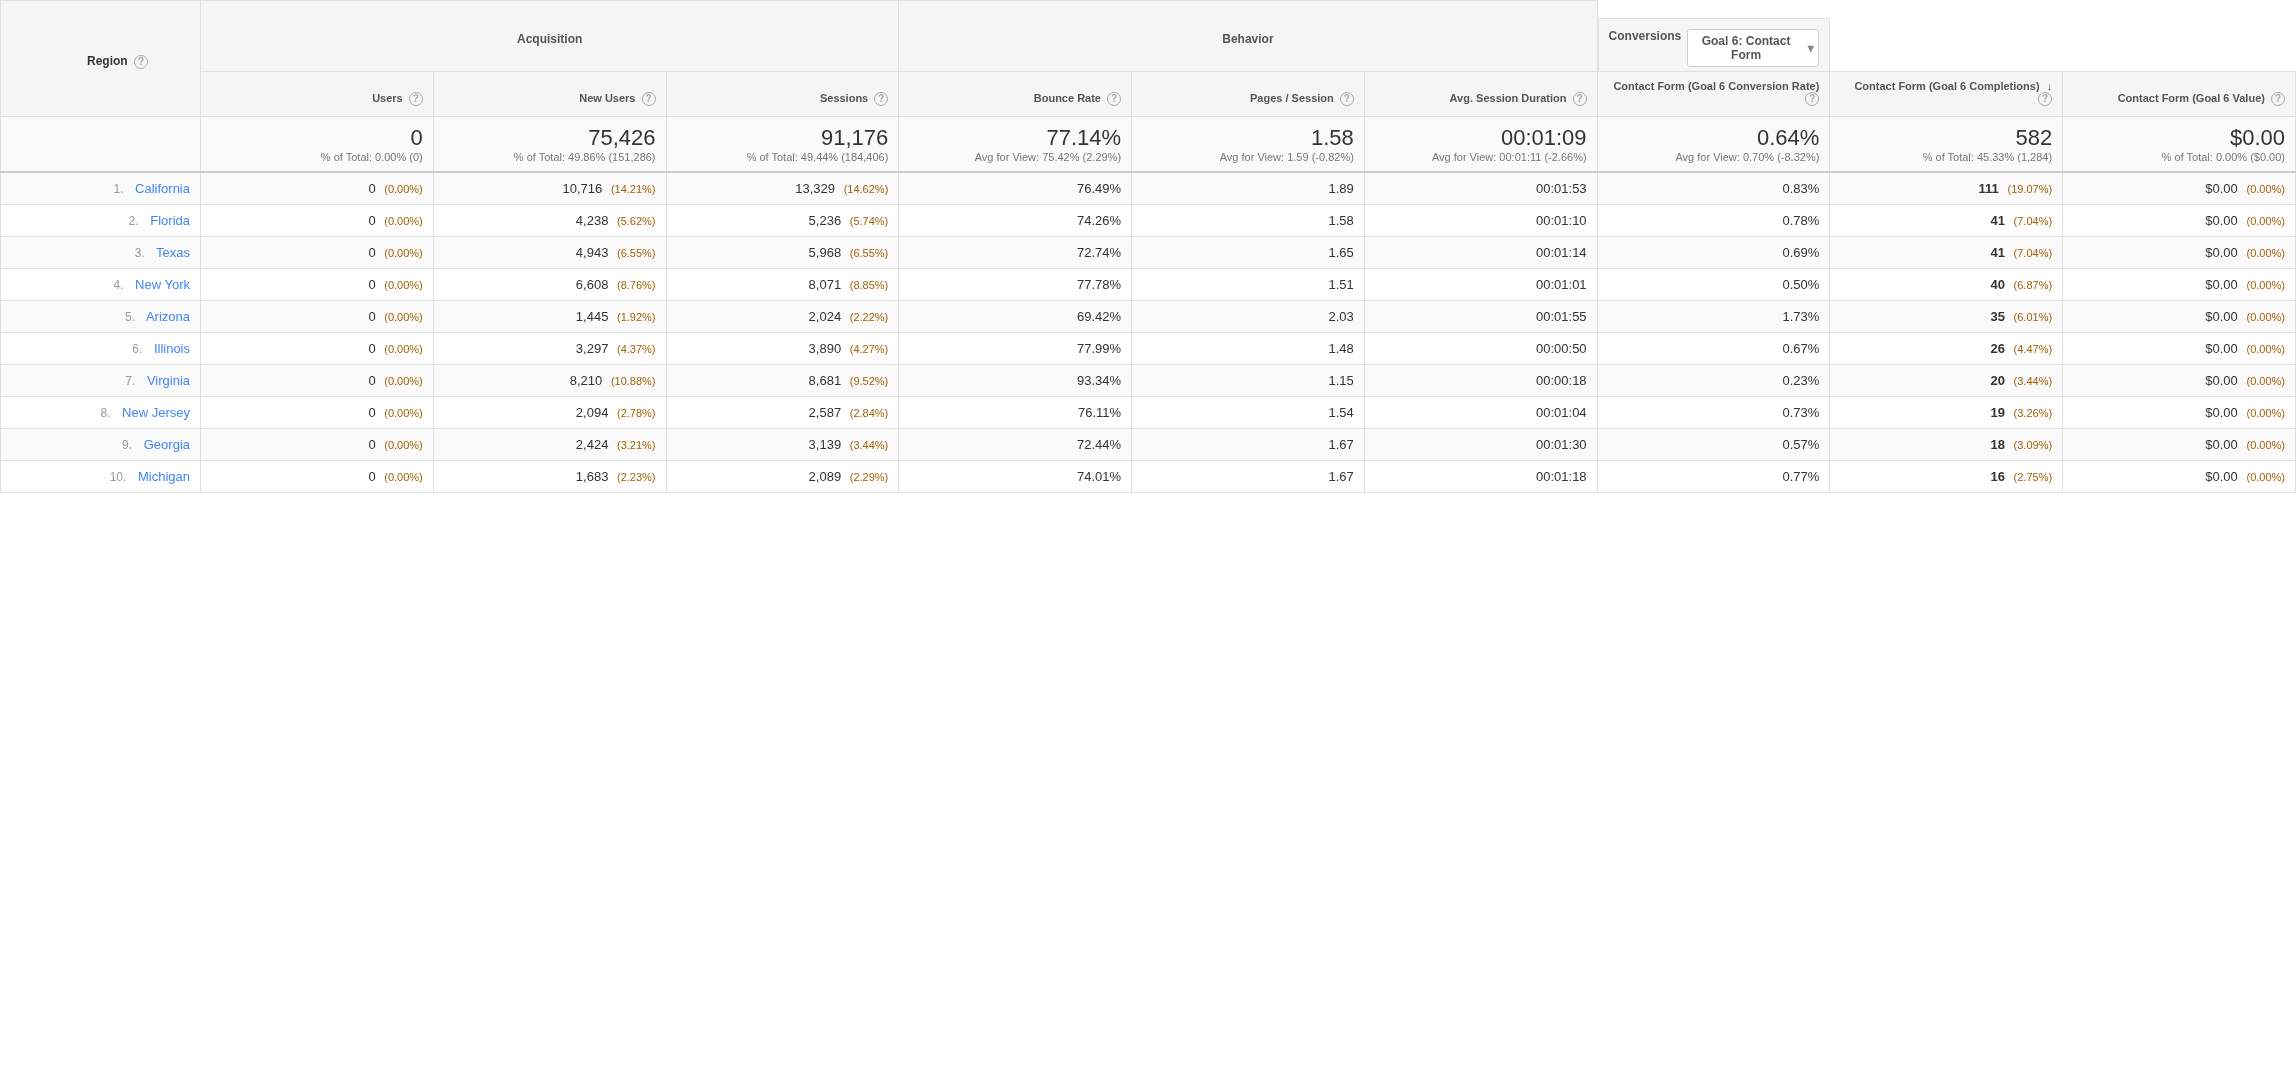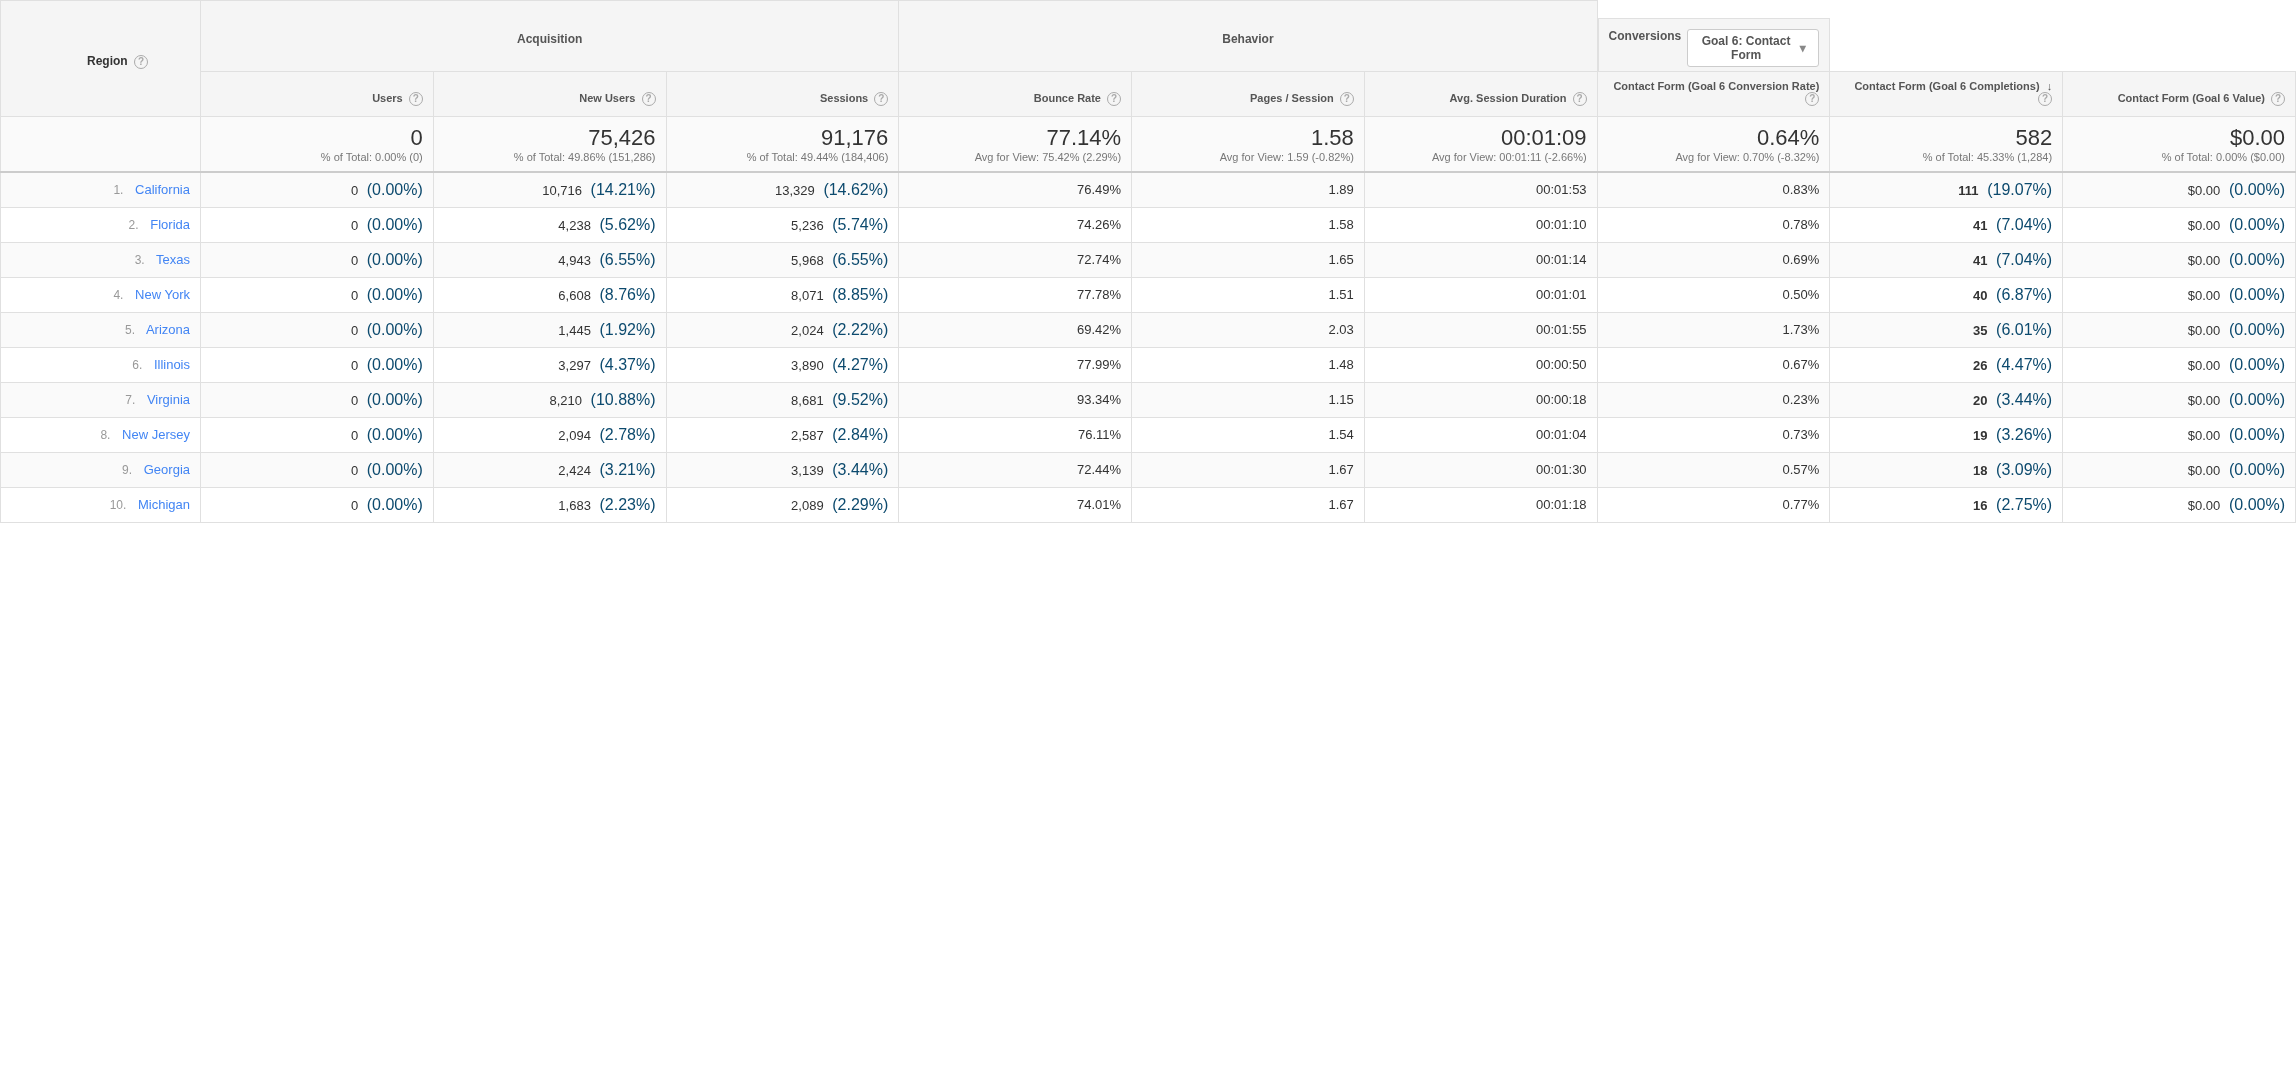--- a/index.html
+++ b/index.html
@@ -96,33 +96,33 @@
       color: #4285f4;
       text-decoration: none;
       cursor: pointer;
     }
     .row-num {
       color: #999;
       margin-right: 8px;
       font-size: 12px;
     }
     .secondary-val {
-      color: #0c4a6e;
-      font-size: 16px;
+      color: #a16207;
+      font-size: 11px;
       margin-left: 5px;
     }
     .bold-val {
       font-weight: bold;
     }
     .conversions-dropdown {
       display: inline-flex;
       align-items: center;
       border: 1px solid #ccc;
       border-radius: 3px;
-      padding: 4px 12px;
+      padding: 4px 4px;
       font-size: 12px;
       color: #555;
       background: #fff;
       cursor: pointer;
       margin-left: 6px;
     }
     .conversions-dropdown .arrow {
       margin-left: 8px;
       color: #888;
     }

